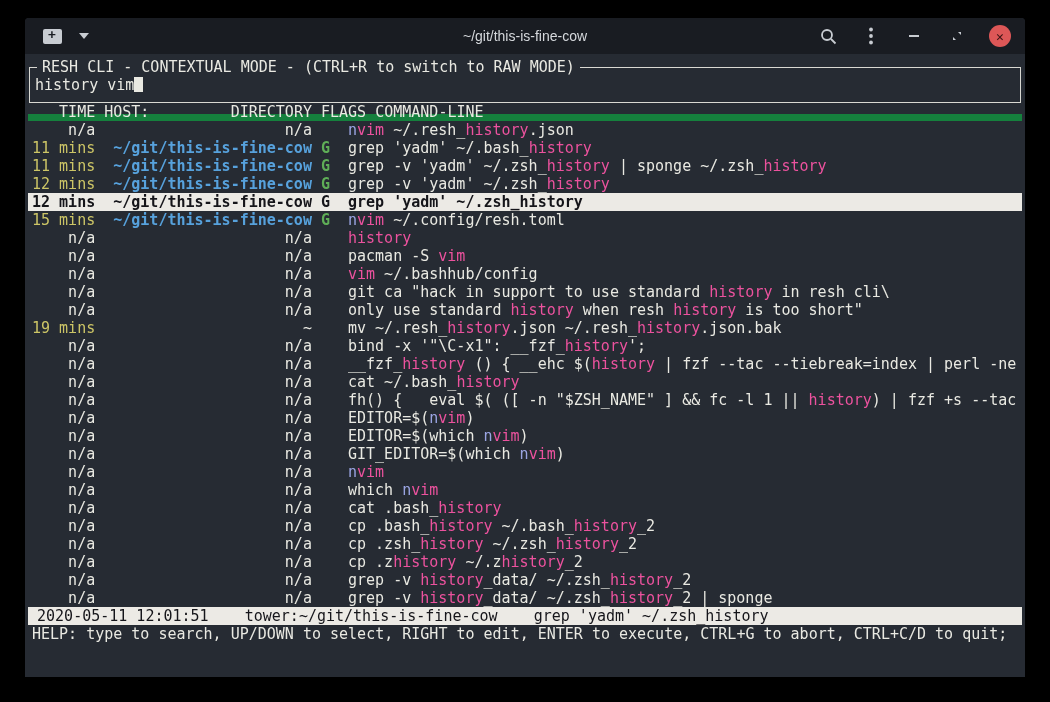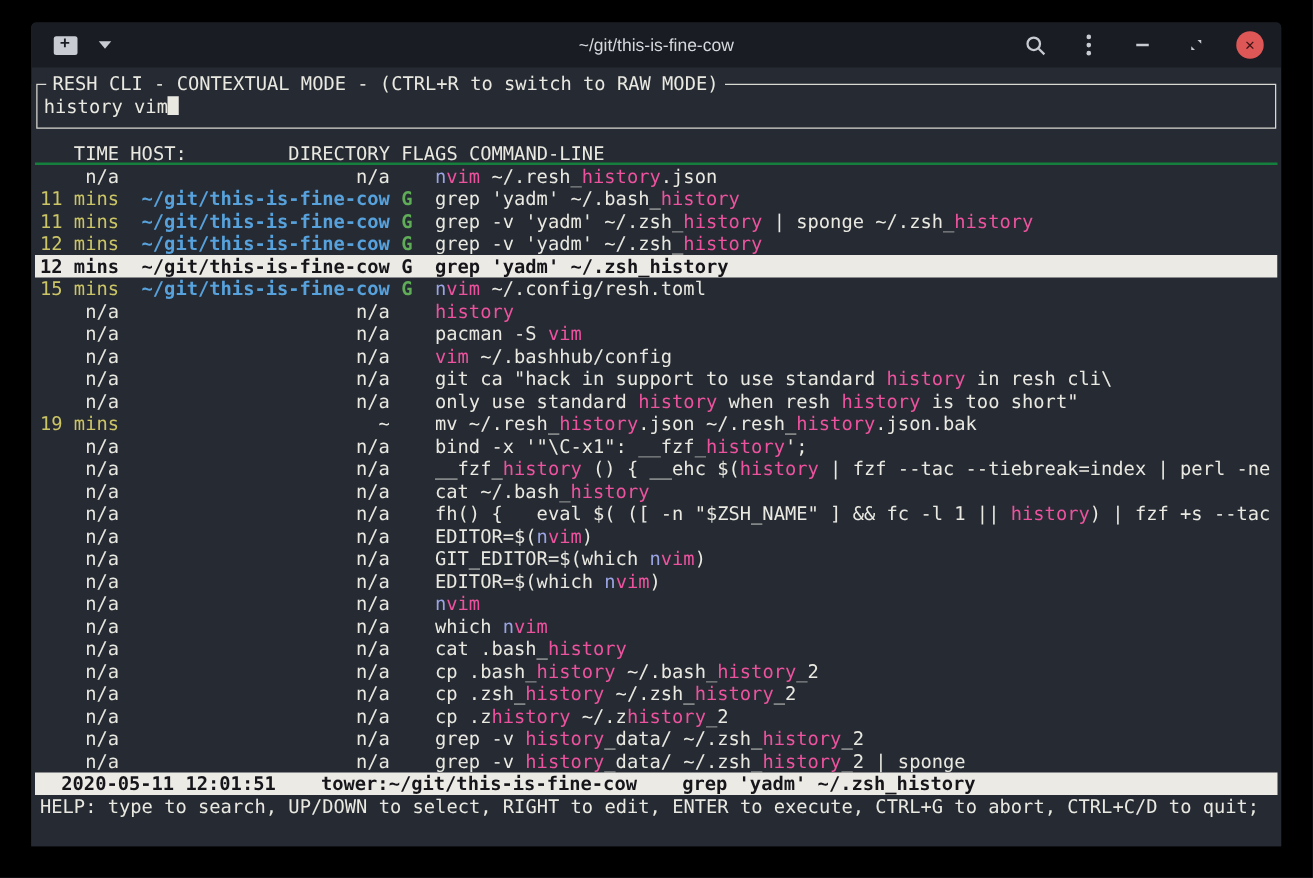--- a/index.html
+++ b/index.html
@@ -33,38 +33,38 @@
   .minus{width:10px;height:2px;background:var(--chrome)}
   .closebtn{width:22px;height:22px;border-radius:50%;background:#dd5757;display:flex;align-items:center;justify-content:center;color:#3a1414;font:bold 13px "DejaVu Sans Mono",monospace;cursor:pointer}
 
   
   .terminal{height:623px;background:var(--bg);padding:0 3px;color:var(--fg);font-size:15px;line-height:18px}
   .panel{position:relative;margin:13px 1px 0 1px;border:1px solid #d9d9d3;height:36px}
   .panel-title{position:absolute;top:-10px;left:7px;background:var(--bg);padding:0 5px;color:var(--fg);white-space:pre}
   .panel-input{padding:8px 5px;white-space:pre;cursor:text}
   .cursor{display:inline-block;width:9px;height:15px;background:var(--fg);vertical-align:-2px}
 
-  .header-line{margin-top:11px;border-bottom:2px solid #15803d;white-space:pre;padding-left:4px;height:18px}
+  .header-line{border-bottom:7px solid #15803d;white-space:pre;padding-left:4px;height:18px}
 
   .rows{overflow:hidden}
   .row{white-space:pre;height:18px;padding-left:4px;overflow:hidden}
   .cell{display:inline-block;white-space:pre}
   .c-time{width:7ch;text-align:right}
   .g1{width:1ch}
   .c-dir{width:23ch;text-align:right}
   .c-flag{width:1ch;color:var(--green);font-weight:bold}
   .g2{width:2ch}
   .t-y{color:var(--yellow)}
   .d-b{color:var(--blue);font-weight:bold}
   .match{color:var(--pink);font-weight:normal}
   .nv{color:var(--lav)}
   .row.sel{background:var(--selbg);font-weight:bold}
   .row.sel .cell,.row.sel span{color:var(--seltx) !important}
 
-  .statusbar{background:var(--selbg);color:var(--seltx);font-weight:bold;white-space:pre;height:18px;padding-left:12px}
+  .statusbar{background:var(--selbg);color:var(--seltx);font-weight:normal;white-space:pre;height:18px;padding-left:0}
   .statusbar .seg{margin-right:4ch}
   .statusbar .lead{padding-left:1ch}
   .helpline{white-space:pre;height:18px;padding-left:4px;color:var(--fg)}
   svg{display:block}
 </style>
 </head>
 <body>
 
 <div class="screen">
   <div class="window">
@@ -128,22 +128,22 @@
           <div class="row"><span class="cell c-time">n/a</span><span class="cell g1"> </span><span class="cell c-dir">n/a</span><span class="cell g1"> </span><span class="cell c-flag"></span><span class="cell g2"> </span><span class="cmd"><span class="">pacman -S </span><span class="match">vim</span></span></div>
           <div class="row"><span class="cell c-time">n/a</span><span class="cell g1"> </span><span class="cell c-dir">n/a</span><span class="cell g1"> </span><span class="cell c-flag"></span><span class="cell g2"> </span><span class="cmd"><span class="match">vim</span><span class=""> ~/.bashhub/config</span></span></div>
           <div class="row"><span class="cell c-time">n/a</span><span class="cell g1"> </span><span class="cell c-dir">n/a</span><span class="cell g1"> </span><span class="cell c-flag"></span><span class="cell g2"> </span><span class="cmd"><span class="">git ca "hack in support to use standard </span><span class="match">history</span><span class=""> in resh cli\</span></span></div>
           <div class="row"><span class="cell c-time">n/a</span><span class="cell g1"> </span><span class="cell c-dir">n/a</span><span class="cell g1"> </span><span class="cell c-flag"></span><span class="cell g2"> </span><span class="cmd"><span class="">only use standard </span><span class="match">history</span><span class=""> when resh </span><span class="match">history</span><span class=""> is too short"</span></span></div>
           <div class="row"><span class="cell c-time t-y">19 mins</span><span class="cell g1"> </span><span class="cell c-dir">~</span><span class="cell g1"> </span><span class="cell c-flag"></span><span class="cell g2"> </span><span class="cmd"><span class="">mv ~/.resh_</span><span class="match">history</span><span class="">.json ~/.resh_</span><span class="match">history</span><span class="">.json.bak</span></span></div>
           <div class="row"><span class="cell c-time">n/a</span><span class="cell g1"> </span><span class="cell c-dir">n/a</span><span class="cell g1"> </span><span class="cell c-flag"></span><span class="cell g2"> </span><span class="cmd"><span class="">bind -x '"\C-x1": __fzf_</span><span class="match">history</span><span class="">';</span></span></div>
           <div class="row"><span class="cell c-time">n/a</span><span class="cell g1"> </span><span class="cell c-dir">n/a</span><span class="cell g1"> </span><span class="cell c-flag"></span><span class="cell g2"> </span><span class="cmd"><span class="">__fzf_</span><span class="match">history</span><span class=""> () { __ehc $(</span><span class="match">history</span><span class=""> | fzf --tac --tiebreak=index | perl -ne</span></span></div>
           <div class="row"><span class="cell c-time">n/a</span><span class="cell g1"> </span><span class="cell c-dir">n/a</span><span class="cell g1"> </span><span class="cell c-flag"></span><span class="cell g2"> </span><span class="cmd"><span class="">cat ~/.bash_</span><span class="match">history</span></span></div>
           <div class="row"><span class="cell c-time">n/a</span><span class="cell g1"> </span><span class="cell c-dir">n/a</span><span class="cell g1"> </span><span class="cell c-flag"></span><span class="cell g2"> </span><span class="cmd"><span class="">fh() {   eval $( ([ -n "$ZSH_NAME" ] &amp;&amp; fc -l 1 || </span><span class="match">history</span><span class="">) | fzf +s --tac</span></span></div>
           <div class="row"><span class="cell c-time">n/a</span><span class="cell g1"> </span><span class="cell c-dir">n/a</span><span class="cell g1"> </span><span class="cell c-flag"></span><span class="cell g2"> </span><span class="cmd"><span class="">EDITOR=$(</span><span class="nv">n</span><span class="match">vim</span><span class="">)</span></span></div>
+          <div class="row"><span class="cell c-time">n/a</span><span class="cell g1"> </span><span class="cell c-dir">n/a</span><span class="cell g1"> </span><span class="cell c-flag"></span><span class="cell g2"> </span><span class="cmd"><span class="">EDITOR=$(which </span><span class="nv">n</span><span class="match">vim</span><span class="">)</span></span></div>
           <div class="row"><span class="cell c-time">n/a</span><span class="cell g1"> </span><span class="cell c-dir">n/a</span><span class="cell g1"> </span><span class="cell c-flag"></span><span class="cell g2"> </span><span class="cmd"><span class="">GIT_EDITOR=$(which </span><span class="nv">n</span><span class="match">vim</span><span class="">)</span></span></div>
-          <div class="row"><span class="cell c-time">n/a</span><span class="cell g1"> </span><span class="cell c-dir">n/a</span><span class="cell g1"> </span><span class="cell c-flag"></span><span class="cell g2"> </span><span class="cmd"><span class="">EDITOR=$(which </span><span class="nv">n</span><span class="match">vim</span><span class="">)</span></span></div>
           <div class="row"><span class="cell c-time">n/a</span><span class="cell g1"> </span><span class="cell c-dir">n/a</span><span class="cell g1"> </span><span class="cell c-flag"></span><span class="cell g2"> </span><span class="cmd"><span class="nv">n</span><span class="match">vim</span></span></div>
           <div class="row"><span class="cell c-time">n/a</span><span class="cell g1"> </span><span class="cell c-dir">n/a</span><span class="cell g1"> </span><span class="cell c-flag"></span><span class="cell g2"> </span><span class="cmd"><span class="">which </span><span class="nv">n</span><span class="match">vim</span></span></div>
           <div class="row"><span class="cell c-time">n/a</span><span class="cell g1"> </span><span class="cell c-dir">n/a</span><span class="cell g1"> </span><span class="cell c-flag"></span><span class="cell g2"> </span><span class="cmd"><span class="">cat .bash_</span><span class="match">history</span></span></div>
           <div class="row"><span class="cell c-time">n/a</span><span class="cell g1"> </span><span class="cell c-dir">n/a</span><span class="cell g1"> </span><span class="cell c-flag"></span><span class="cell g2"> </span><span class="cmd"><span class="">cp .bash_</span><span class="match">history</span><span class=""> ~/.bash_</span><span class="match">history</span><span class="">_2</span></span></div>
           <div class="row"><span class="cell c-time">n/a</span><span class="cell g1"> </span><span class="cell c-dir">n/a</span><span class="cell g1"> </span><span class="cell c-flag"></span><span class="cell g2"> </span><span class="cmd"><span class="">cp .zsh_</span><span class="match">history</span><span class=""> ~/.zsh_</span><span class="match">history</span><span class="">_2</span></span></div>
           <div class="row"><span class="cell c-time">n/a</span><span class="cell g1"> </span><span class="cell c-dir">n/a</span><span class="cell g1"> </span><span class="cell c-flag"></span><span class="cell g2"> </span><span class="cmd"><span class="">cp .z</span><span class="match">history</span><span class=""> ~/.z</span><span class="match">history</span><span class="">_2</span></span></div>
           <div class="row"><span class="cell c-time">n/a</span><span class="cell g1"> </span><span class="cell c-dir">n/a</span><span class="cell g1"> </span><span class="cell c-flag"></span><span class="cell g2"> </span><span class="cmd"><span class="">grep -v </span><span class="match">history</span><span class="">_data/ ~/.zsh_</span><span class="match">history</span><span class="">_2</span></span></div>
           <div class="row"><span class="cell c-time">n/a</span><span class="cell g1"> </span><span class="cell c-dir">n/a</span><span class="cell g1"> </span><span class="cell c-flag"></span><span class="cell g2"> </span><span class="cmd"><span class="">grep -v </span><span class="match">history</span><span class="">_data/ ~/.zsh_</span><span class="match">history</span><span class="">_2 | sponge</span></span></div>
         </div>
 

